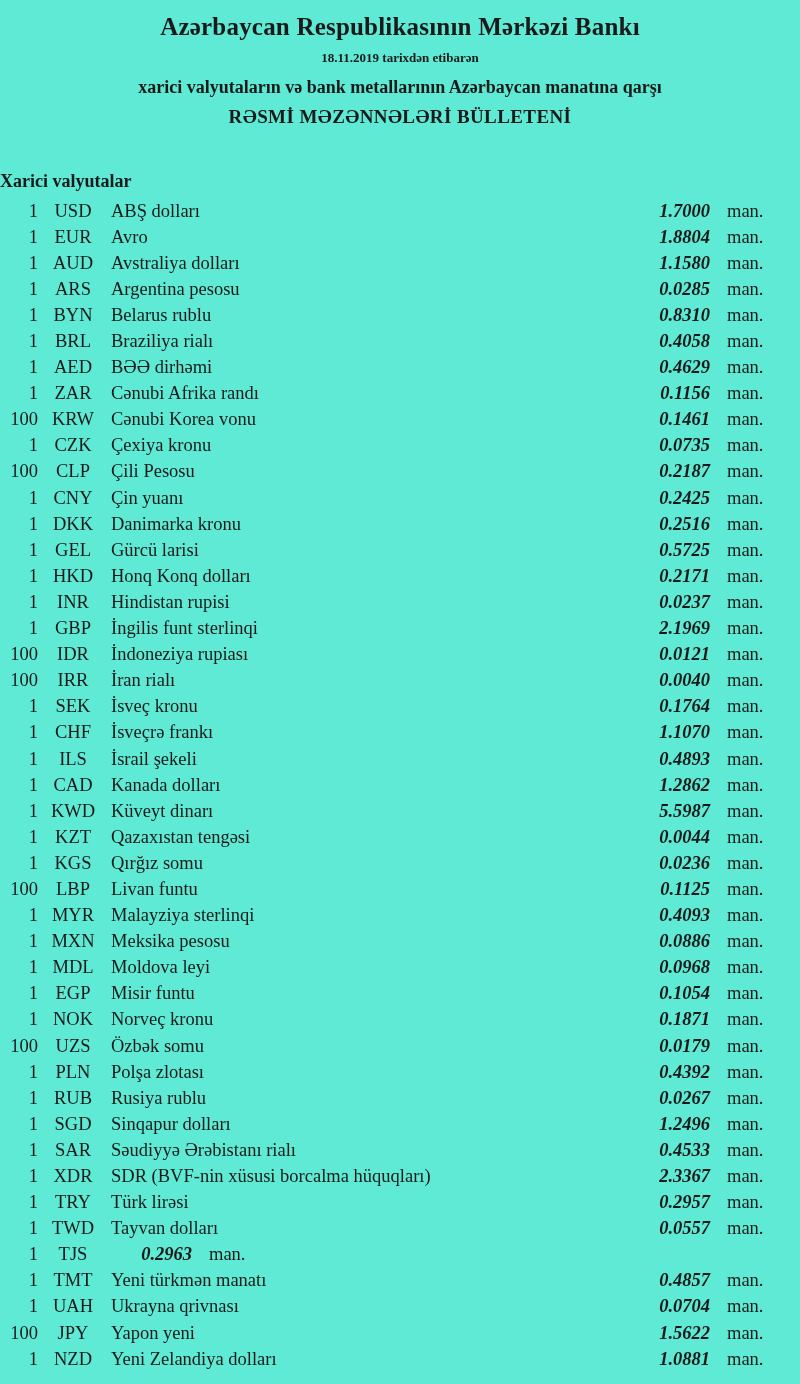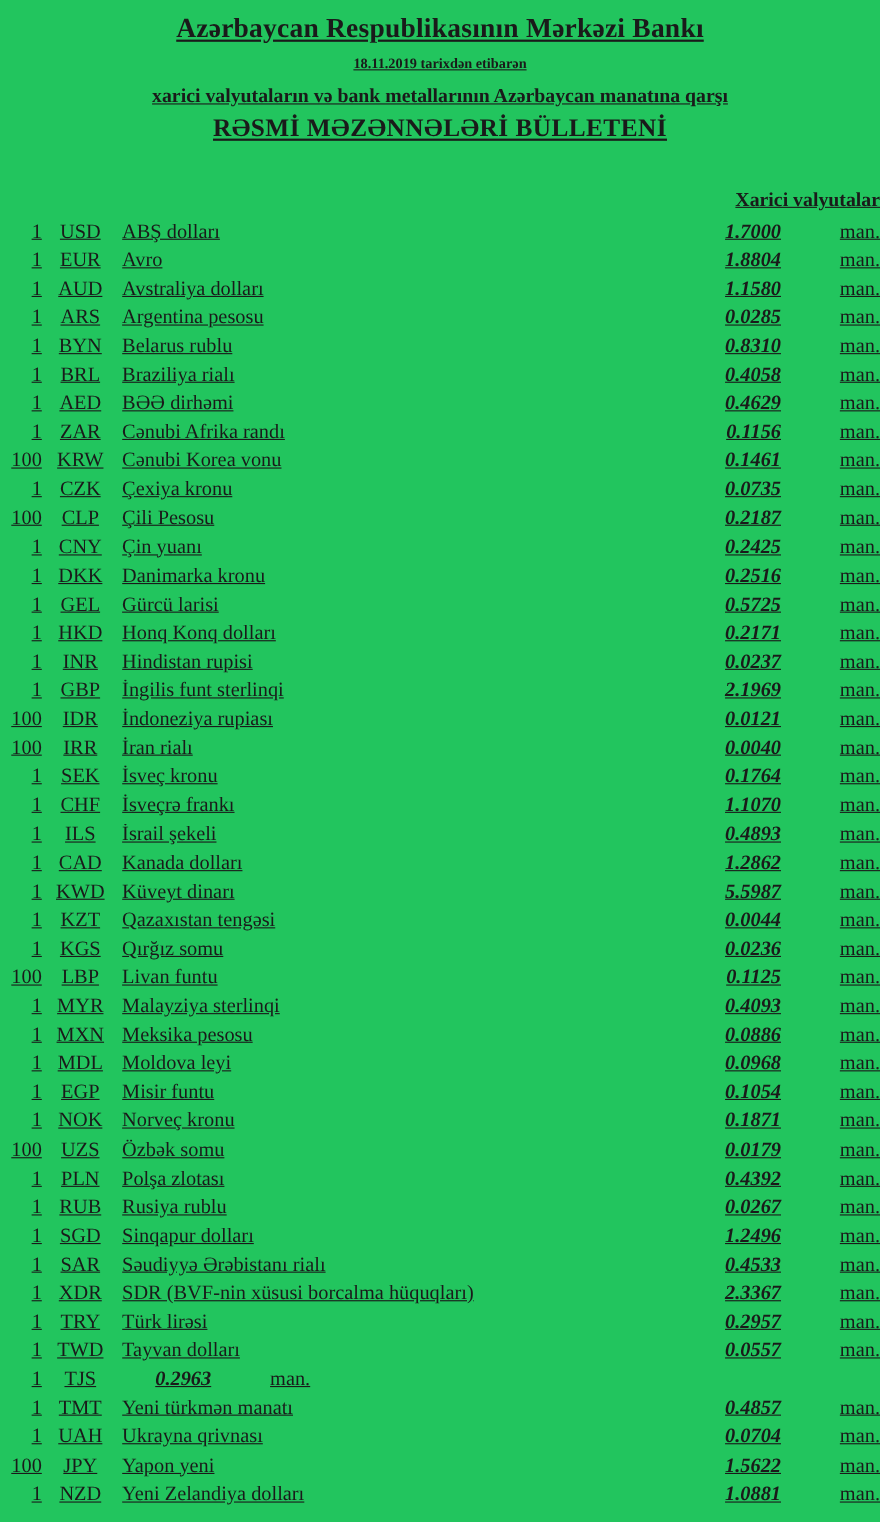--- a/index.html
+++ b/index.html
@@ -24,50 +24,50 @@
     font-size: 13px;
     font-weight: bold;
     line-height: 28px;
   }
   .sub-subject {
     font-size: 18px;
     font-weight: bold;
     line-height: 30px;
   }
   .sub-bulletin {
-    font-size: 23px;
+    font-size: 19px;
     font-weight: bold;
     line-height: 30px;
     letter-spacing: 0.4px;
   }
   .section-title {
     margin-top: 36px;
-    text-align: right;
+    text-align: left;
     font-size: 18px;
     font-weight: bold;
     line-height: 26px;
   }
   .rates { margin-top: 4px; }
   .row {
     display: flex;
     align-items: center;
     height: 26.1px;
     font-size: 18.5px;
     white-space: nowrap;
   }
   .col-nominal { width: 38px; text-align: right; }
   .col-code   { width: 58px; margin-left: 6px; text-align: center; }
   .col-name   { flex: 1; margin-left: 9px; overflow: hidden; }
   .col-rate   { width: 90px; text-align: right; font-weight: bold; font-style: italic; }
-  .col-unit   { width: 73px; margin-left: 17px; text-align: right; }
+  .col-unit   { width: 73px; margin-left: 17px; text-align: left; }
 </style>
 </head>
 <body>
 
-<div class="page" style="color: rgb(26, 26, 26); background: #22c55e; text-decoration: underline;">
+<div class="page" style="color: rgb(26, 26, 26); background: #5eead4;">
 
   <div class="header">
     <div class="bank-title">Azərbaycan Respublikasının Mərkəzi Bankı</div>
     <div class="sub-date">18.11.2019 tarixdən etibarən</div>
     <div class="sub-subject">xarici valyutaların və bank metallarının Azərbaycan manatına qarşı</div>
     <div class="sub-bulletin">RƏSMİ MƏZƏNNƏLƏRİ BÜLLETENİ</div>
   </div>
 
   <div class="section-title">Xarici valyutalar</div>
 

